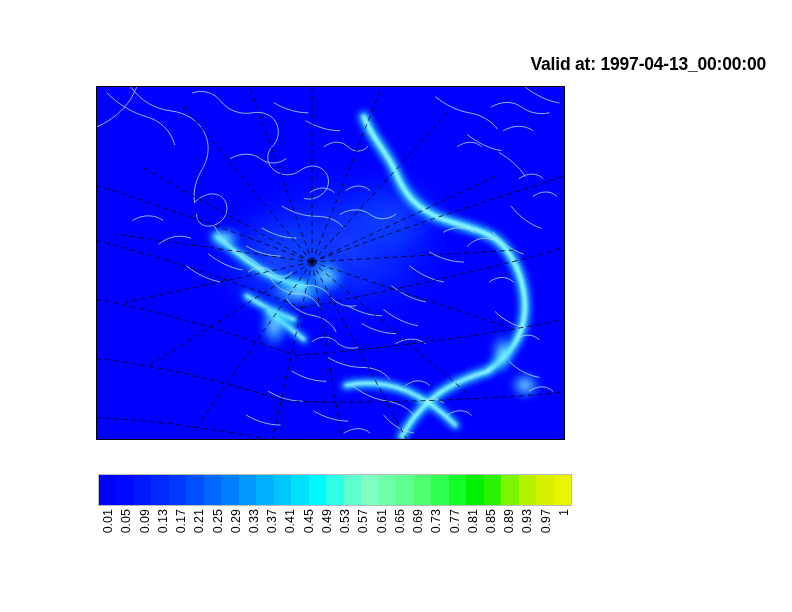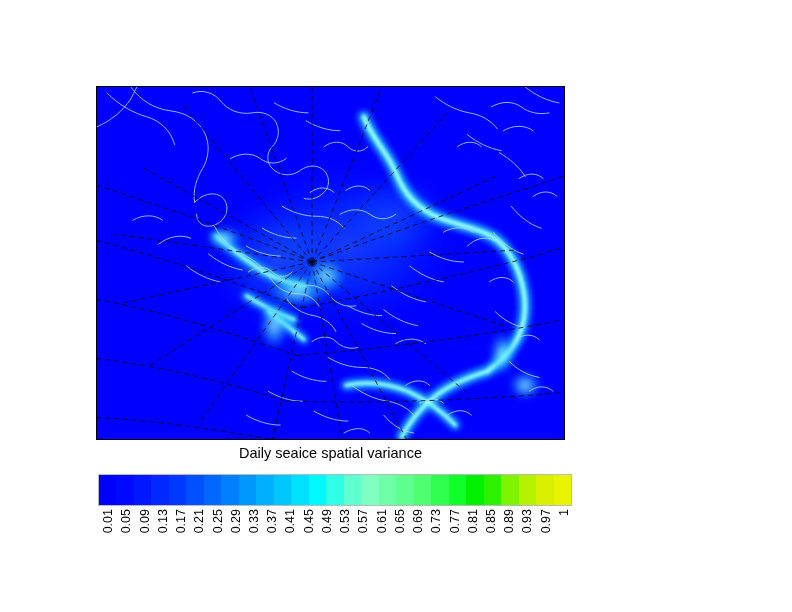--- a/index.html
+++ b/index.html
@@ -40,20 +40,21 @@
     position:absolute;top:0;font-size:12.5px;color:#000;
     writing-mode:vertical-rl;transform:rotate(180deg);
     transform-origin:center;white-space:nowrap;
   }
 </style>
 </head>
 <body>
 
 <div id="fig">
 
+  <div class="ttl">Valid at: 1997-04-13_00:00:00</div>
 
   <div class="plotbox">
     <svg class="mapsvg" viewBox="0 0 469 354" preserveAspectRatio="none">
       <defs>
         <radialGradient id="gA" cx="50%" cy="50%" r="50%">
           <stop offset="0%" stop-color="#60ffff" stop-opacity="1"></stop>
           <stop offset="45%" stop-color="#20c8ff" stop-opacity=".7"></stop>
           <stop offset="100%" stop-color="#0030ff" stop-opacity="0"></stop>
         </radialGradient>
         <radialGradient id="gB" cx="50%" cy="50%" r="50%">
@@ -205,21 +206,20 @@
         <path d="M216,176 L372,308"></path>
         <path d="M216,176 L104,336"></path>
         <path d="M216,176 L314,360"></path>
         <path d="M216,176 L174,364"></path>
         <path d="M216,176 L248,364"></path>
       </g>
     </svg>
 
   </div>
 
-  <div class="caption">Daily seaice spatial variance</div>
 
   <div class="cbar" id="colorbar">
       <span style="background: rgb(0, 0, 255);"></span>
       <span style="background: rgb(0, 8, 255);"></span>
       <span style="background: rgb(0, 24, 255);"></span>
       <span style="background: rgb(0, 40, 255);"></span>
       <span style="background: rgb(0, 56, 255);"></span>
       <span style="background: rgb(0, 80, 255);"></span>
       <span style="background: rgb(0, 104, 255);"></span>
       <span style="background: rgb(0, 128, 255);"></span>

